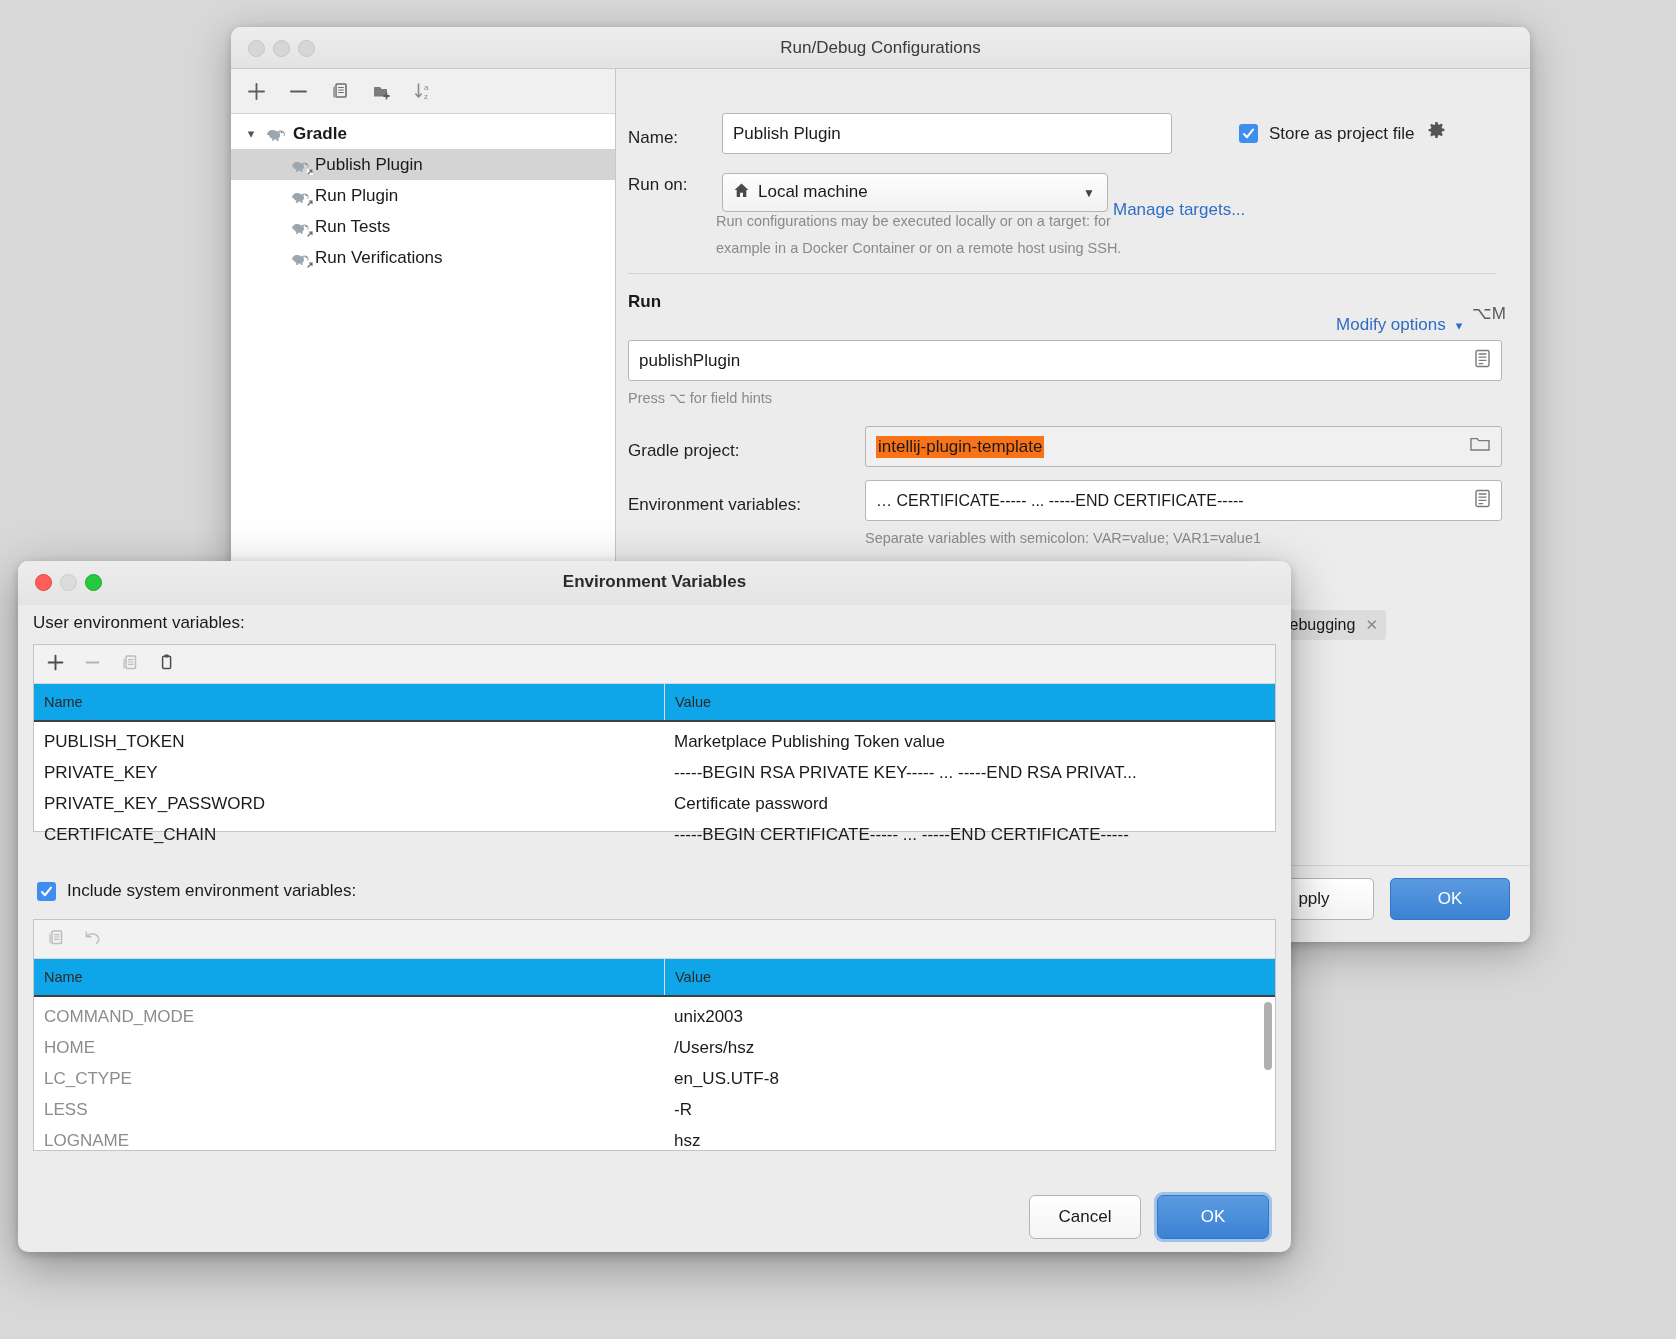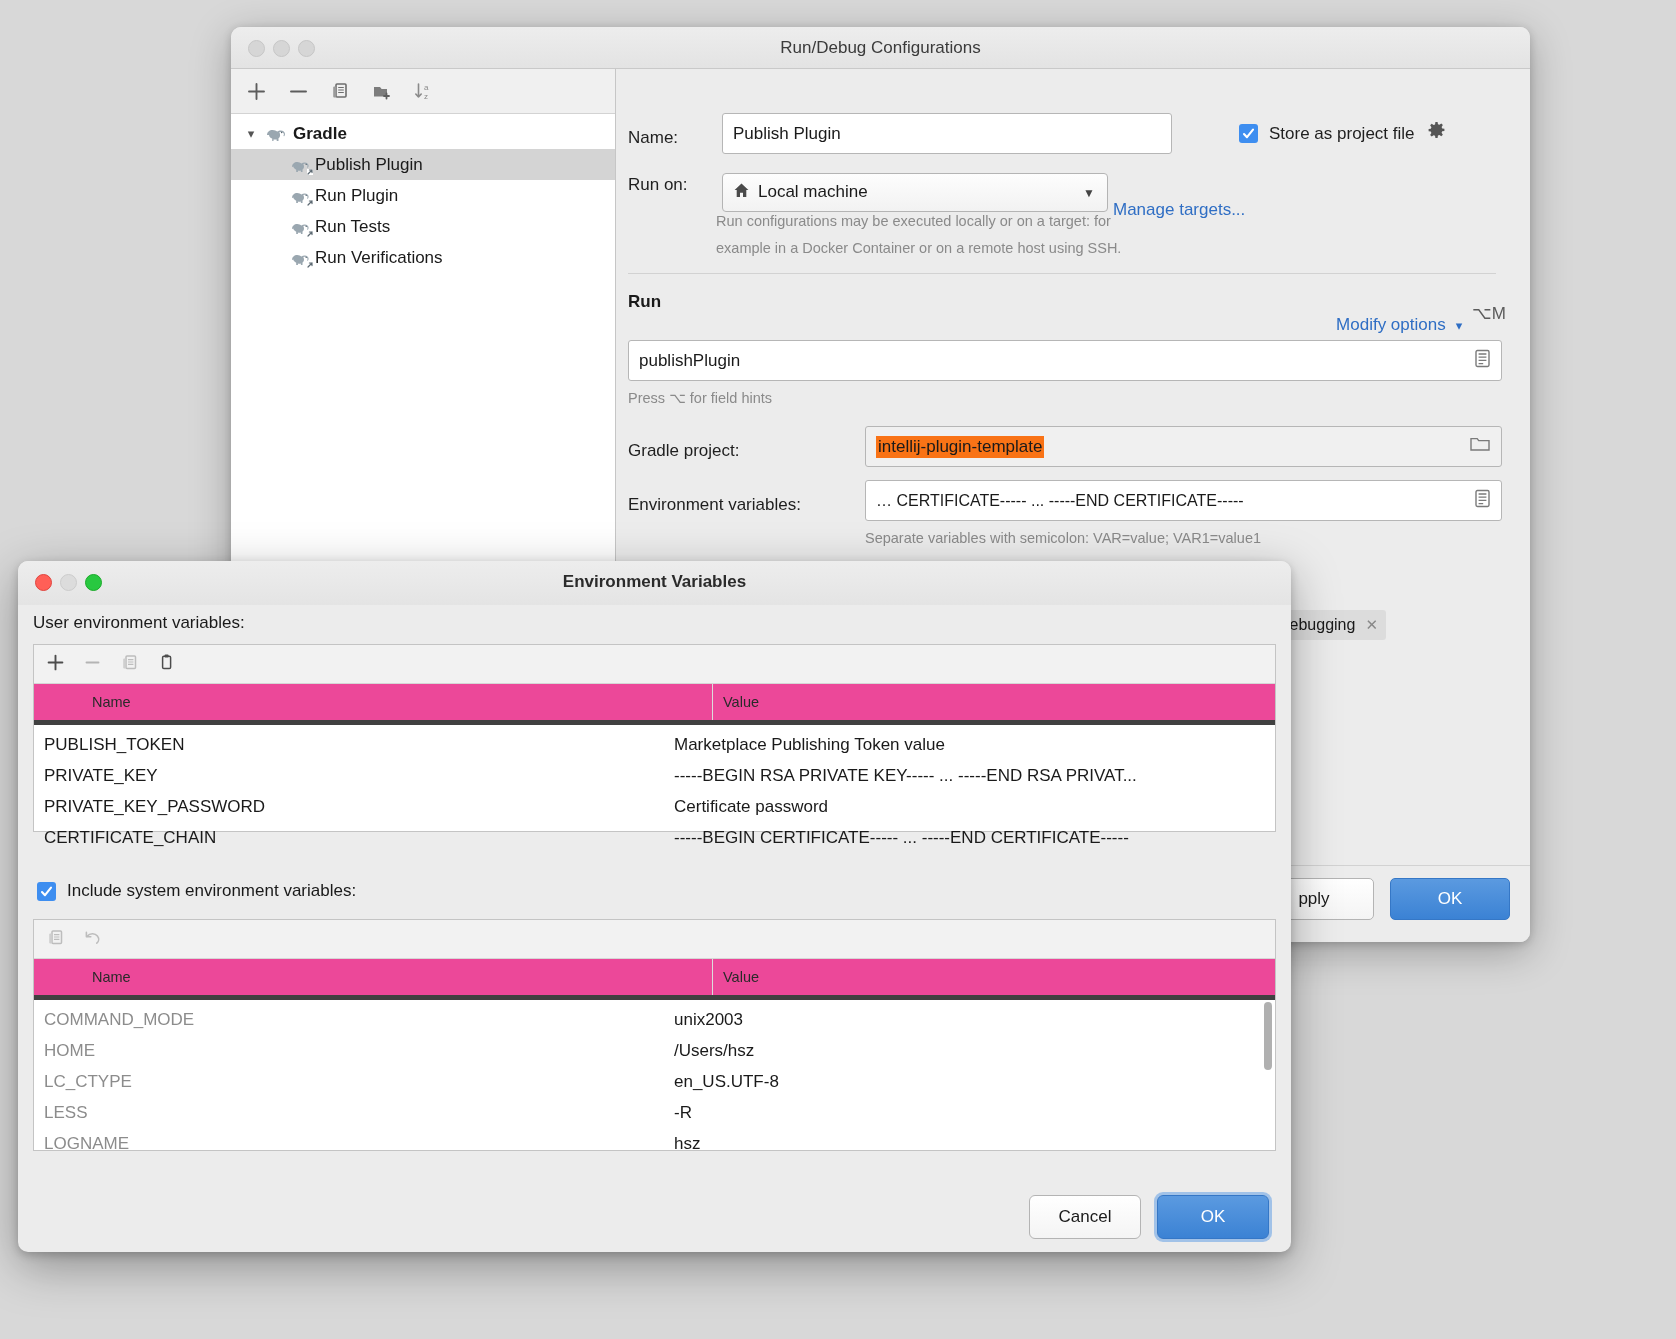--- a/index.html
+++ b/index.html
@@ -76,21 +76,21 @@
     position:absolute;left:18px;top:561px;width:1273px;height:691px;
     background:#ececec;border-radius:10px;
     box-shadow:0 14px 48px rgba(0,0,0,.34),0 3px 10px rgba(0,0,0,.2);
     overflow:hidden;
   }
   #env .titlebar{height:44px;background:linear-gradient(#ededed,#e4e4e4);position:relative;}
   #env .wtitle{position:absolute;left:0;right:0;top:11px;text-align:center;font-size:17px;font-weight:bold;color:#2b2b2b;}
   .sectlabel{font-size:17px;color:#1a1a1a;}
   .tablebox{background:#fff;border:1px solid #c4c4c4;}
   .tb2{height:38px;background:#f2f2f2;border-bottom:1px solid #d6d6d6;display:flex;align-items:center;padding-left:12px;gap:18px;}
-  .thead{height:36px;display:flex;border-bottom:5px solid #404040;background:#ec4899;padding-left:48px;}
+  .thead{height:36px;display:flex;border-bottom:2px solid #404040;background:#0ea5e9;}
   .th{font-size:14.5px;color:#2a2a2a;display:flex;align-items:center;padding-left:10px;}
   .th.first{width:620px;border-right:1px solid #dcdcdc;}
   .trow{height:31px;display:flex;align-items:center;font-size:17px;color:#1a1a1a;}
   .tc1{width:620px;padding-left:10px;overflow:hidden;white-space:nowrap;}
   .tc2{flex:1;padding-left:10px;overflow:hidden;white-space:nowrap;text-overflow:ellipsis;}
   .sysname{color:#8c8c8c;}
   .scrollbar{position:absolute;right:3px;width:8px;border-radius:4px;background:#b0b0b0;}
   .footer{position:absolute;left:0;right:0;bottom:0;height:70px;display:flex;align-items:center;justify-content:flex-end;gap:16px;padding-right:22px;}
   .btn.big{height:42px;min-width:110px;font-size:17px;border-radius:6px;}
   .btn.focusring{box-shadow:0 0 0 3px rgba(100,160,230,.55);}

